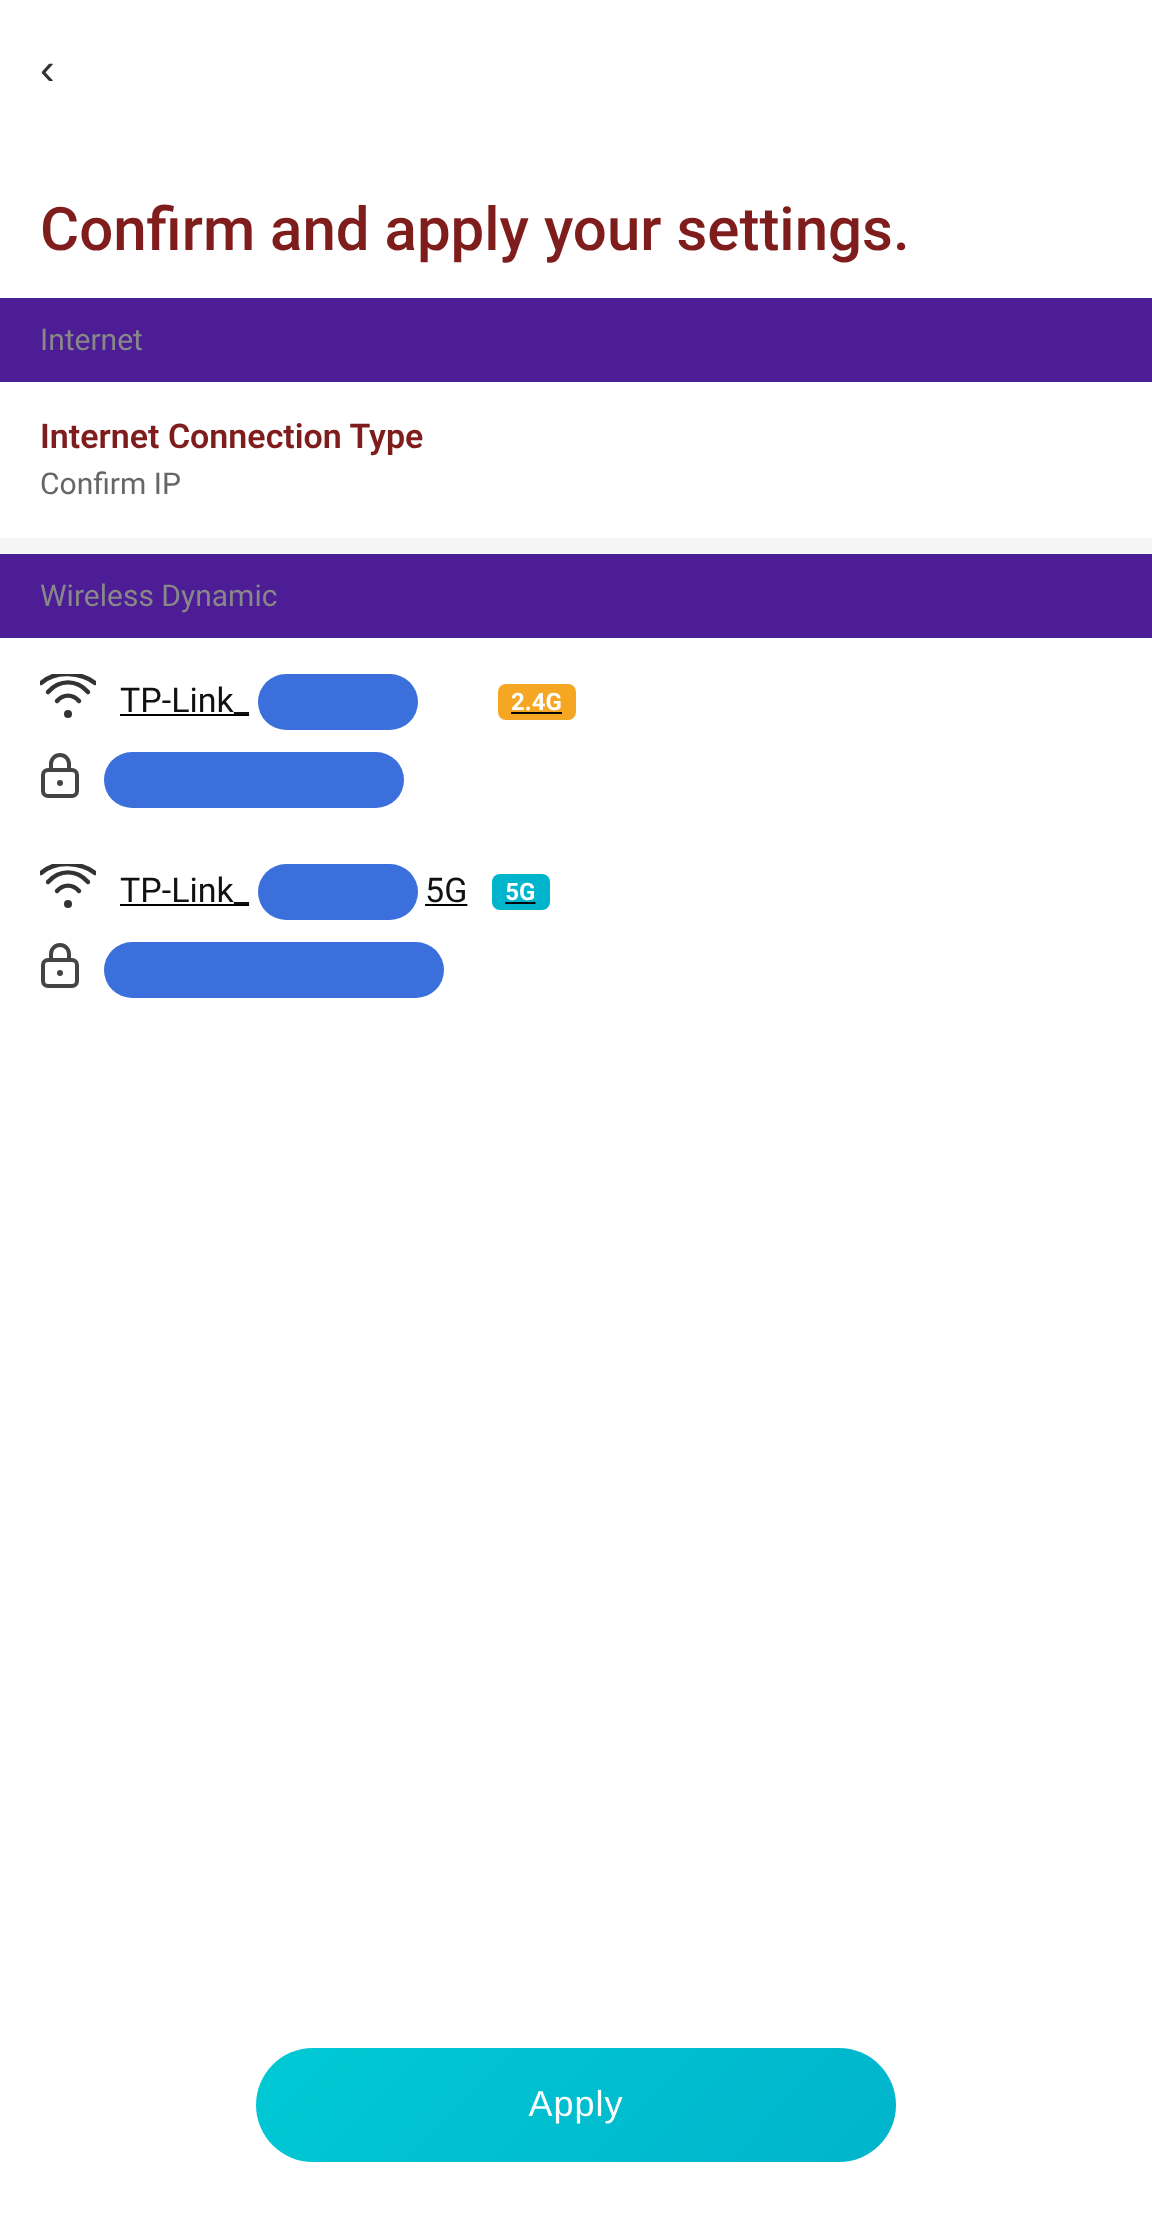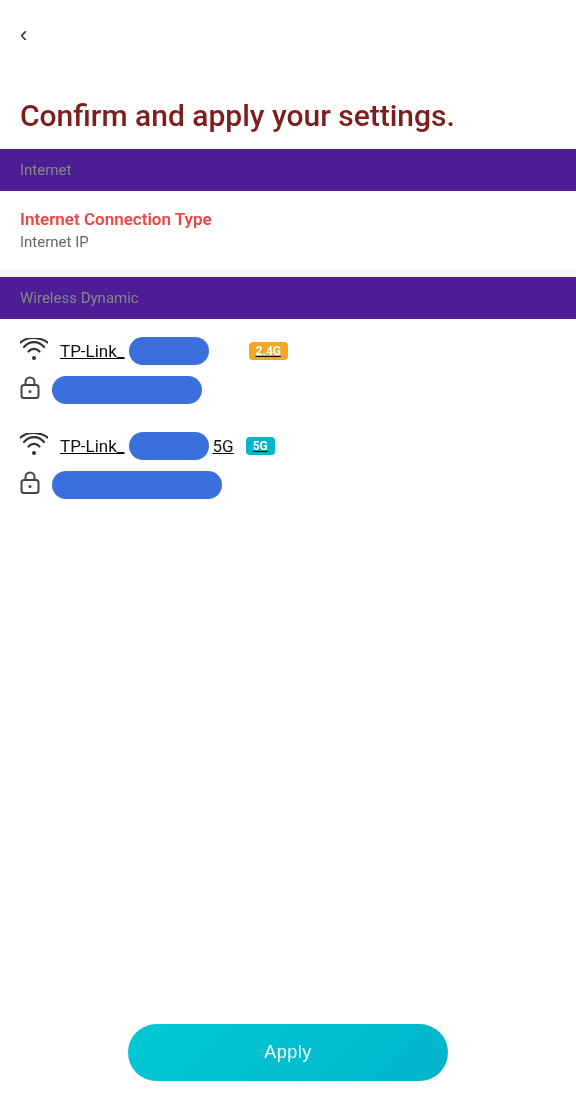--- a/index.html
+++ b/index.html
@@ -47,21 +47,21 @@
     }
 
     .section-content {
       background: #ffffff;
       padding: 18px 20px;
     }
 
     .internet-type-label {
       font-size: 17px;
       font-weight: 600;
-      color: #ef4444;
+      color: #7f1d1d;
       margin-bottom: 4px;
     }
 
     .internet-type-value {
       font-size: 15px;
       color: #666;
     }
 
     .divider {
       height: 8px;
@@ -169,21 +169,21 @@
   <button class="back-button">‹</button>
   <div class="page-title">Confirm and apply your settings.</div>
 </div>
 
 <div class="section-header">
   <span>Internet</span>
 </div>
 
 <div class="section-content">
   <div class="internet-type-label">Internet Connection Type</div>
-  <div class="internet-type-value">Internet IP</div>
+  <div class="internet-type-value">Confirm IP</div>
 </div>
 
 <div class="divider"></div>
 
 <div class="section-header">
   <span>Wireless Dynamic</span>
 </div>
 
 <div class="network-section">
 

